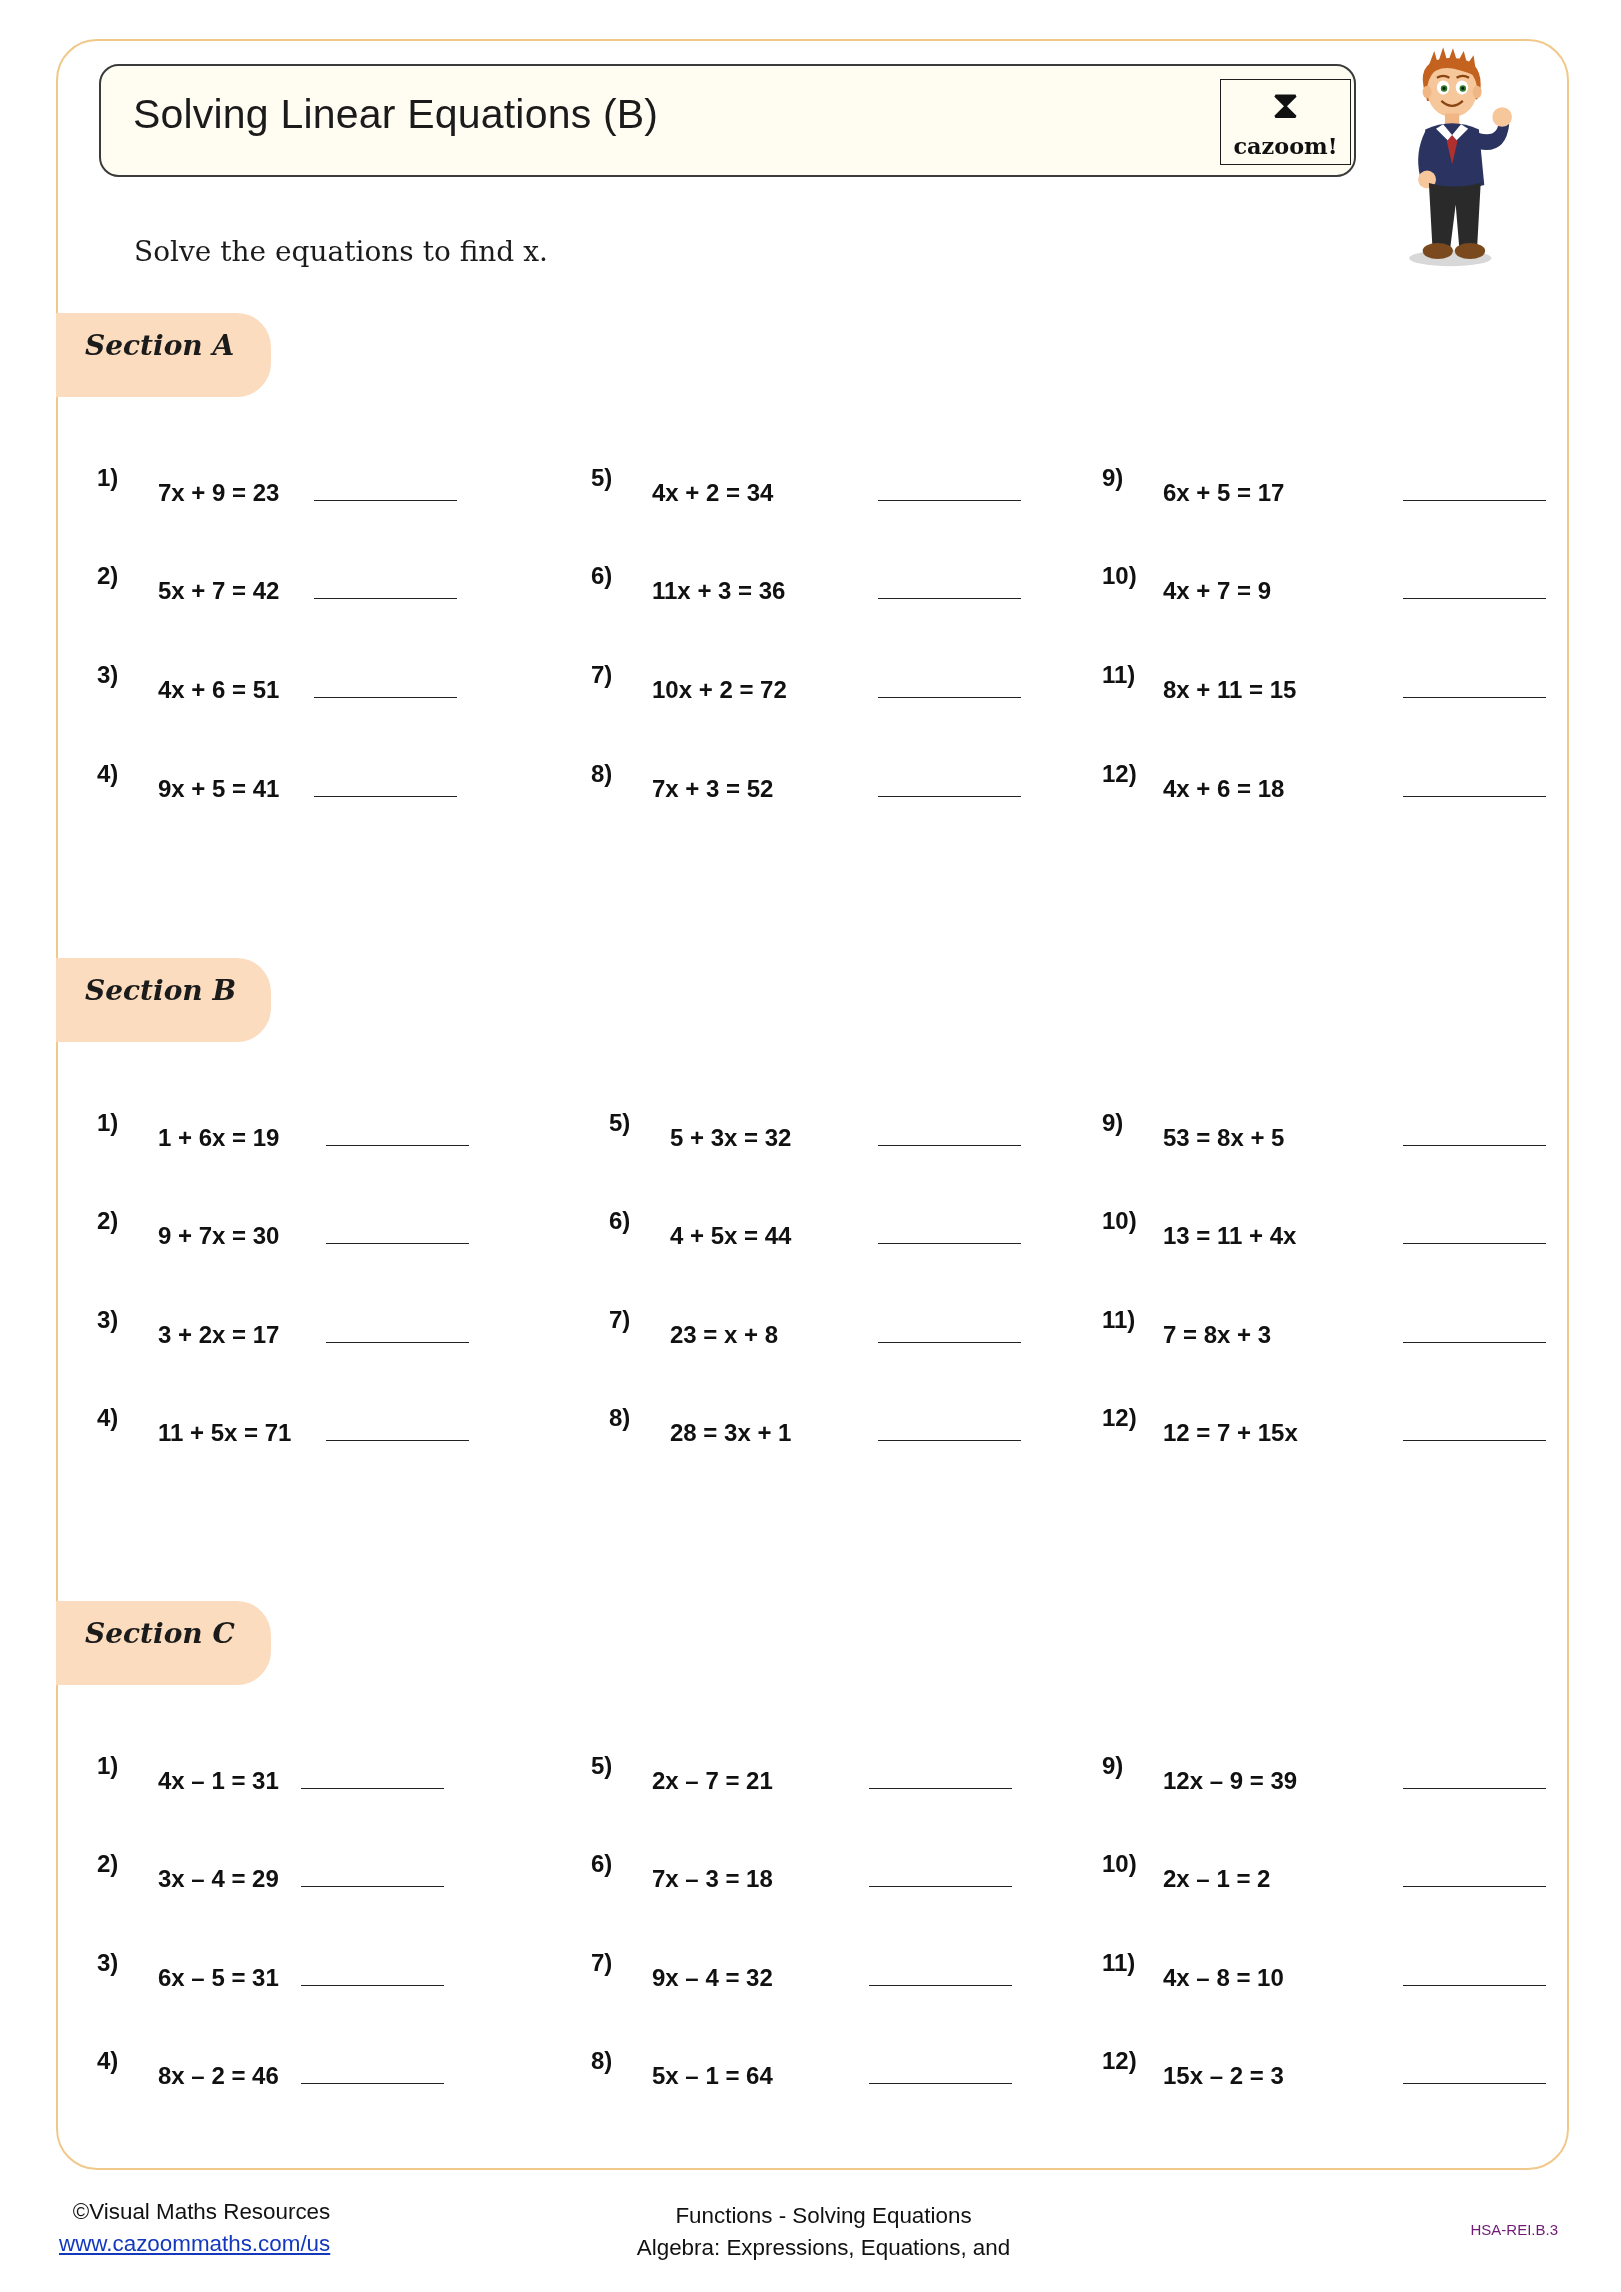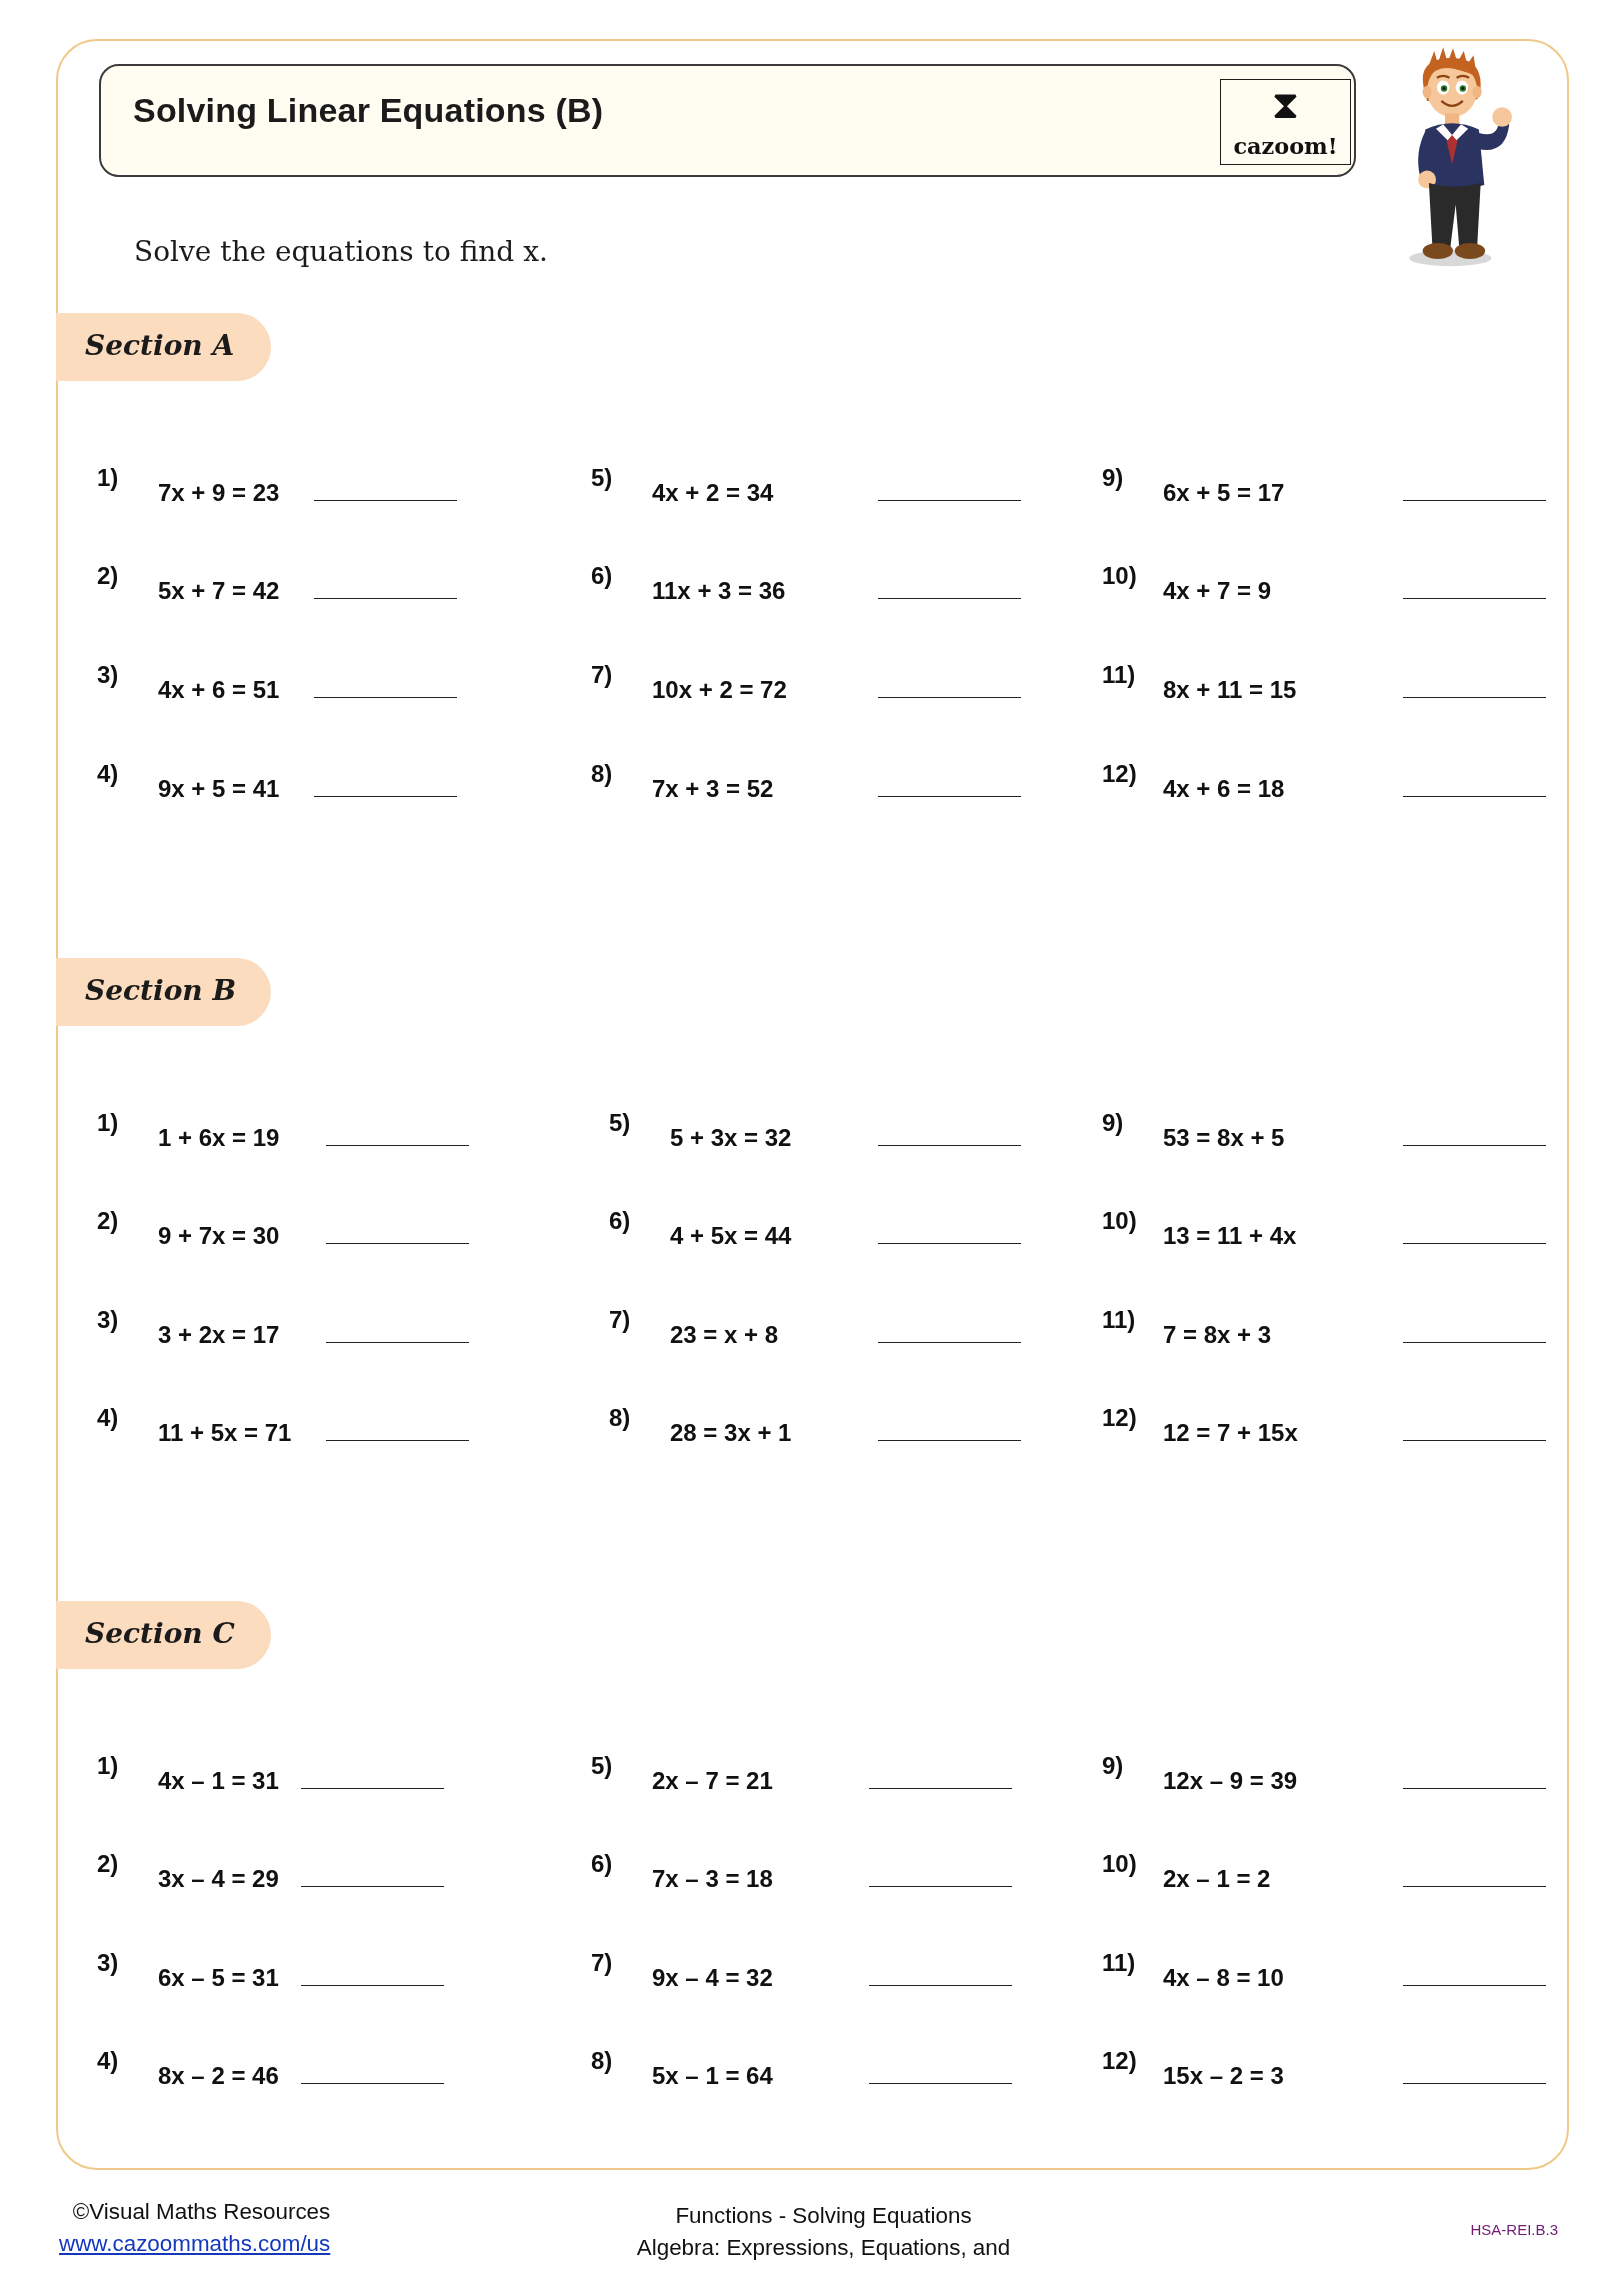--- a/index.html
+++ b/index.html
@@ -44,22 +44,22 @@
     height: 113px;
     border: 2.7px solid #3b3b3b;
     border-radius: 19.7px;
     background: #fffdf2;
     box-sizing: border-box;
   }
   .title-text {
     position: absolute;
     left: 32px;
     top: 25px;
-    font-size: 34px;
-    font-weight: bold;
+    font-size: 41px;
+    font-weight: normal;
     color: #1b1b1b;
     letter-spacing: 0.2px;
     white-space: nowrap;
   }
 
   
   .logo-box {
     position: absolute;
     left: 1220px;
     top: 79px;
@@ -108,21 +108,21 @@
     top: 235px;
     font-family: "DejaVu Serif", serif;
     font-size: 28px;
     color: #1b1b1b;
   }
 
   
   .section-header {
     position: absolute;
     left: 56px;
-    height: 68px;
+    height: 84px;
     width: 215px;
     background: #fbdcbe;
     border-top-right-radius: 34px;
     border-bottom-right-radius: 34px;
   }
   .section-header span {
     position: absolute;
     left: 29px;
     top: 16px;
     font-family: "DejaVu Serif", serif;

